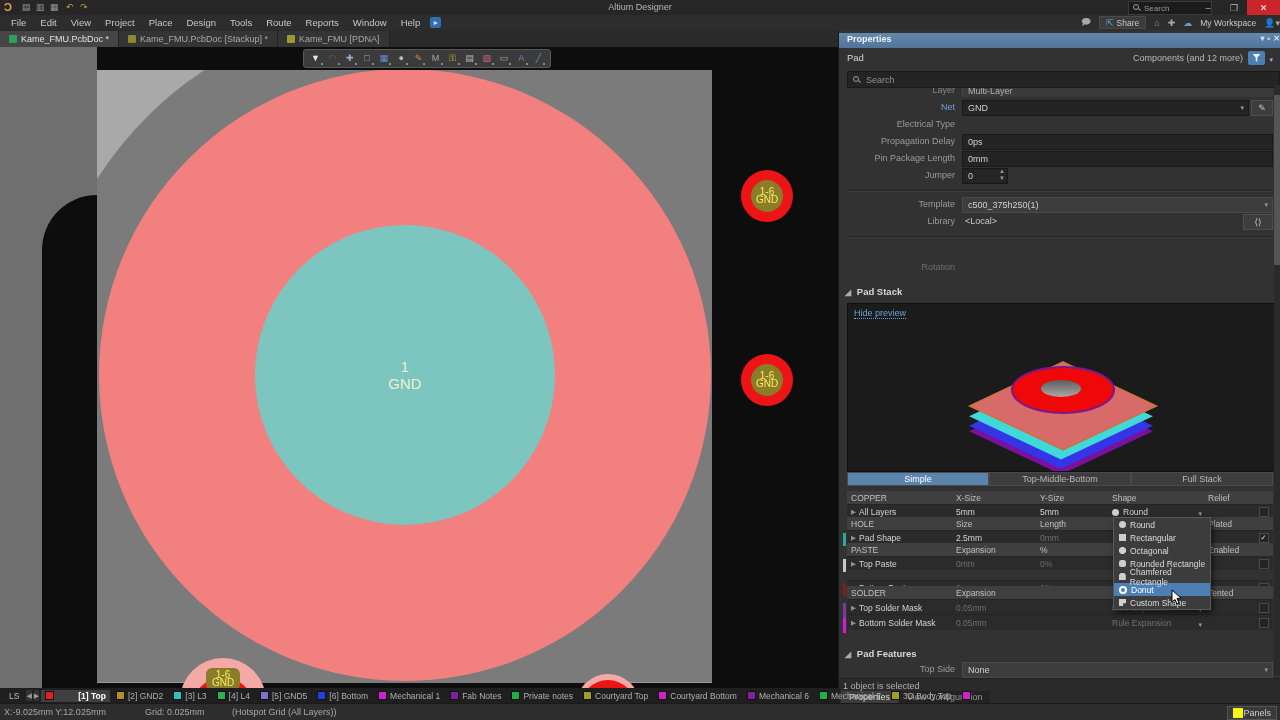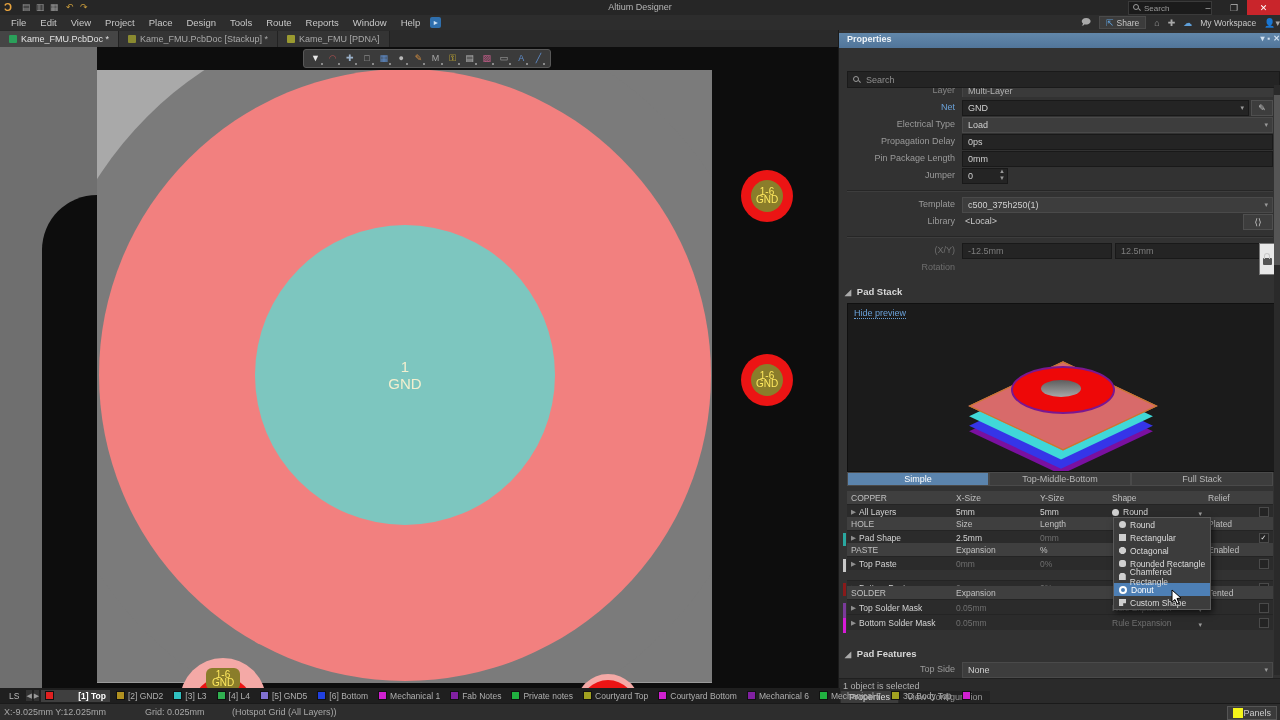--- a/index.html
+++ b/index.html
@@ -274,20 +274,28 @@
       <span class="cvt" style="color:#6090d0">╱</span>
     </div>
   </div>
 
   <div class="abs" id="panel">
     <div class="abs" id="panel-header">
       <span>Properties</span>
       <span id="panel-header-icons">▾▪✕</span>
     </div>
 
+    <div class="abs" id="obj-row">
+      <span>Pad</span>
+      <span id="filter-scope">Components (and 12 more)</span>
+      <span id="filter-btn">
+          <span class="funnel"></span>
+        </span>
+      <span id="filter-dd">▾</span>
+    </div>
 
     <div class="abs" id="panel-search">
       <span class="mag"></span>
       <span>Search</span>
     </div>
 
     <div class="abs prow" style="top:58px;height:9px;overflow:hidden;opacity:.8">
       <span class="plabel" style="top:-3px">Layer</span>
       <div class="pval combo" style="width:310px;top:-5px">
         <span>Multi-Layer</span>
@@ -298,24 +306,20 @@
       <span class="plabel link">Net</span>
       <div class="pval" style="width:275px">
         <span>GND</span>
           <span class="dd">▾</span>
       </div>
       <span class="sqbtn" style="left:404px;top:0">✎</span>
     </div>
 
     <div class="abs prow" style="top:87px">
       <span class="plabel">Electrical Type</span>
-      <div class="pval combo" style="width:299px">
-        <span>Load</span>
-          <span class="dd">▾</span>
-      </div>
     </div>
 
     <div class="abs prow" style="top:104px">
       <span class="plabel">Propagation Delay</span>
       <div class="pval" style="width:299px">
         <span>0ps</span>
       </div>
     </div>
 
     <div class="abs prow" style="top:121px">
@@ -345,32 +349,20 @@
     </div>
 
     <div class="abs prow" style="top:184px">
       <span class="plabel">Library</span>
       <span style="position:absolute;left:118px;top:2px;font-size:9px;color:#c8c8c8">&lt;Local&gt;</span>
       <span class="sqbtn" style="left:396px;top:0;width:28px">⟨⟩</span>
     </div>
 
     <div class="abs sep" style="top:206px"></div>
 
-    <div class="abs prow" style="top:213px">
-      <span class="plabel dim">(X/Y)</span>
-      <div class="pval" style="width:138px;color:#7d7d7d">
-        <span>-12.5mm</span>
-      </div>
-      <div class="pval" style="left:268px;width:138px;color:#7d7d7d">
-        <span>12.5mm</span>
-      </div>
-      <span class="sqbtn" style="left:412px;top:0;width:14px;height:30px;background:#e8e8e8;border-color:#777">
-        <span class="lock" style="background:#555"></span>
-      </span>
-    </div>
 
     <div class="abs prow" style="top:230px">
       <span class="plabel dim">Rotation</span>
     </div>
 
     <div class="abs sect" style="top:256px">
       <span class="arr">◢</span>
       <span>Pad Stack</span>
     </div>
 

